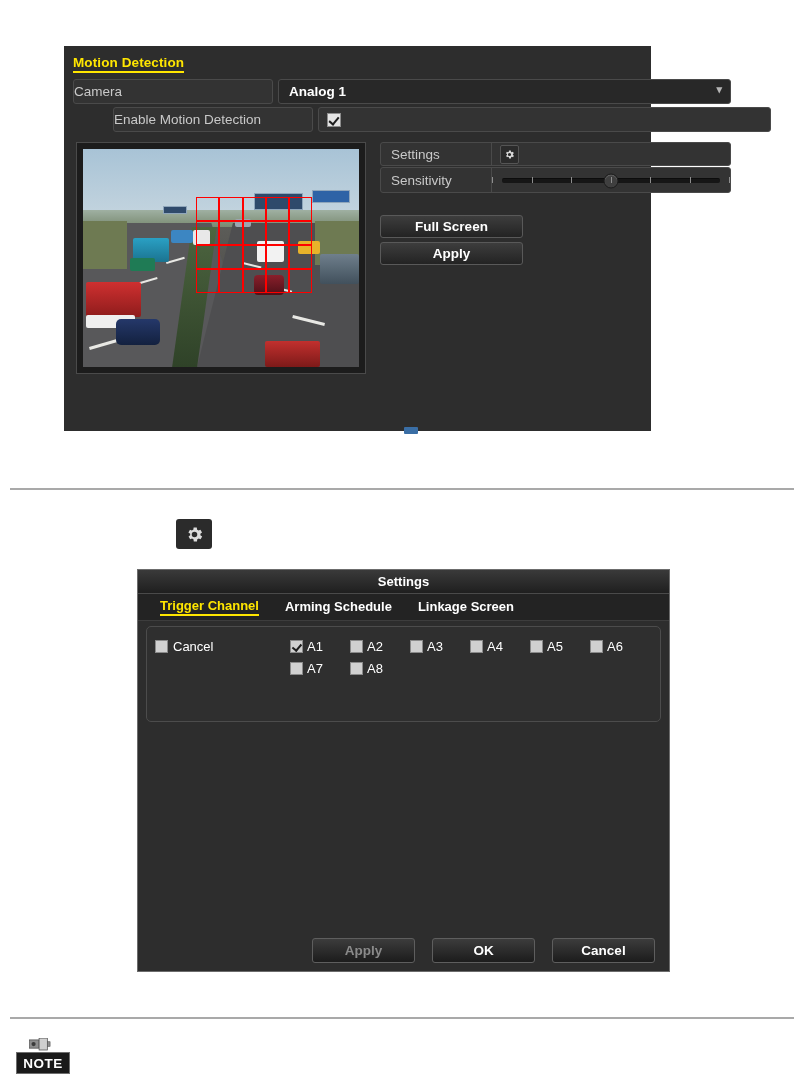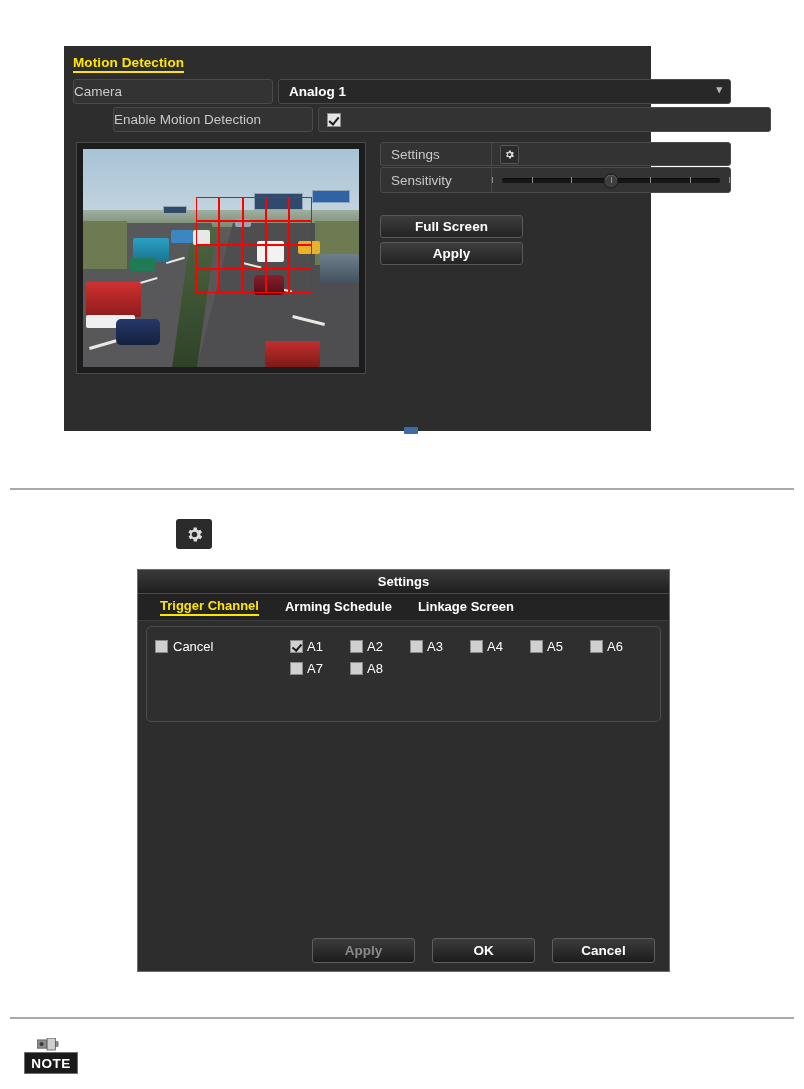--- a/index.html
+++ b/index.html
@@ -498,21 +498,21 @@
     align-items: center;
     justify-content: center;
     box-sizing: border-box;
     cursor: pointer;
   }
   .foot-btn.dim { color: #8a8a8a; }
 
   
   .note-wrap {
     position: absolute;
-    left: 24px;
+    left: 16px;
     top: 1038px;
     width: 56px;
     height: 44px;
   }
   .note-cam {
     position: absolute;
     left: 13px;
     top: 0;
     width: 22px;
     height: 13px;

